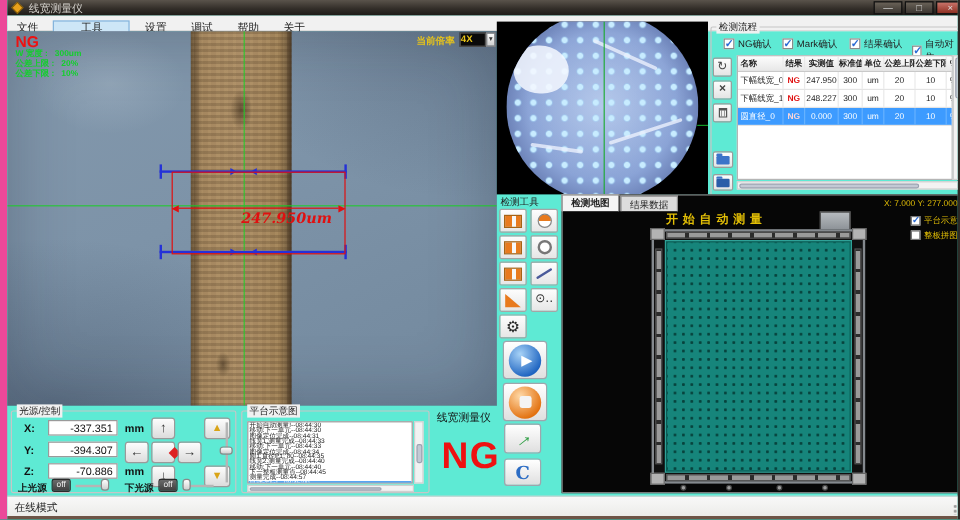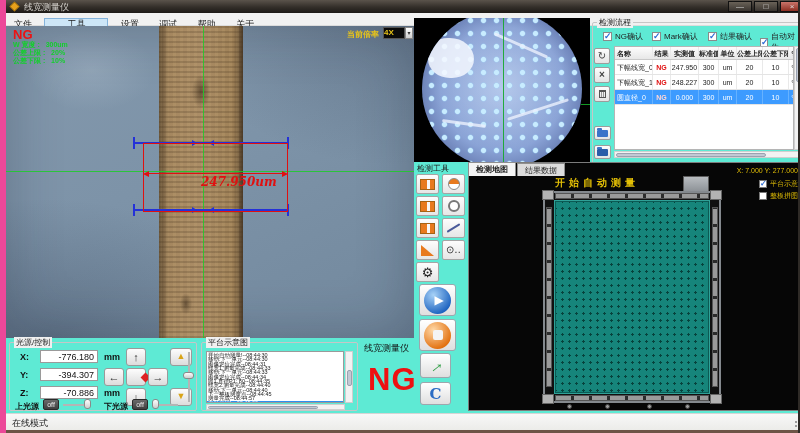--- a/index.html
+++ b/index.html
@@ -391,21 +391,21 @@
     <div class="abs roller" style="left:178px"></div>
     <div class="abs roller" style="left:216px"></div>
   </div>
   <div class="abs tab active" style="left:462px;top:162px;width:48px">检测地图</div>
   <div class="abs tab" style="left:511px;top:163px;width:48px;height:13px">结果数据</div>
 
   <div class="abs groupbox" style="left:3px;top:342px;width:188px;height:69px"></div>
   <div class="abs gblabel" style="left:8px;top:337px">光源/控制</div>
 
   <div class="abs axlabel" style="left:14px;top:352px">X:</div>
-  <div class="abs axbox" style="left:34px;top:350px">-776.180</div>
+  <div class="abs axbox" style="left:34px;top:350px">-337.351</div>
   <div class="abs axlabel" style="left:98px;top:352px">mm</div>
   <div class="abs axlabel" style="left:14px;top:370px">Y:</div>
   <div class="abs axbox" style="left:34px;top:368px">-394.307</div>
   <div class="abs axlabel" style="left:98px;top:370px">mm</div>
   <div class="abs axlabel" style="left:14px;top:388px">Z:</div>
   <div class="abs axbox" style="left:34px;top:386px">-70.886</div>
   <div class="abs axlabel" style="left:98px;top:388px">mm</div>
 
   <div class="abs navbtn" style="left:120px;top:348px">↑</div>
   <div class="abs navbtn" style="left:120px;top:388px">↓</div>

